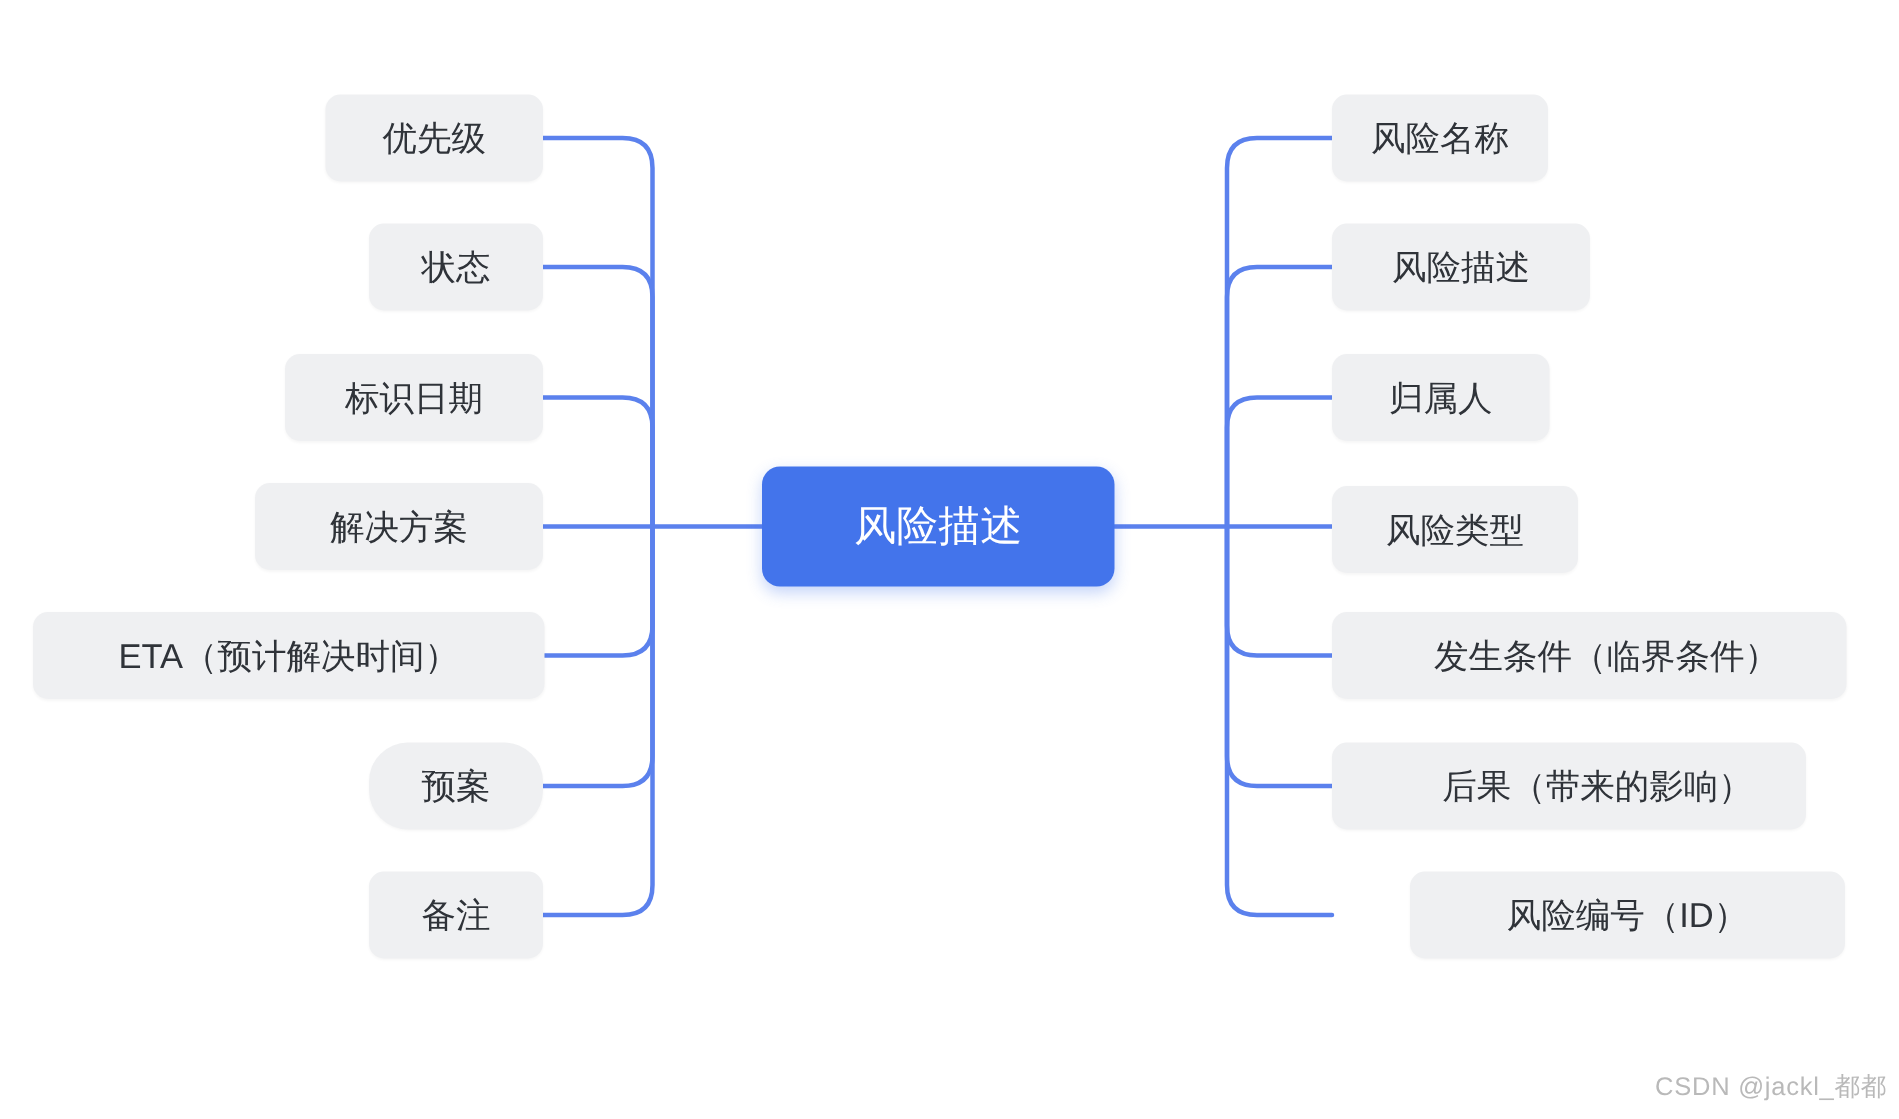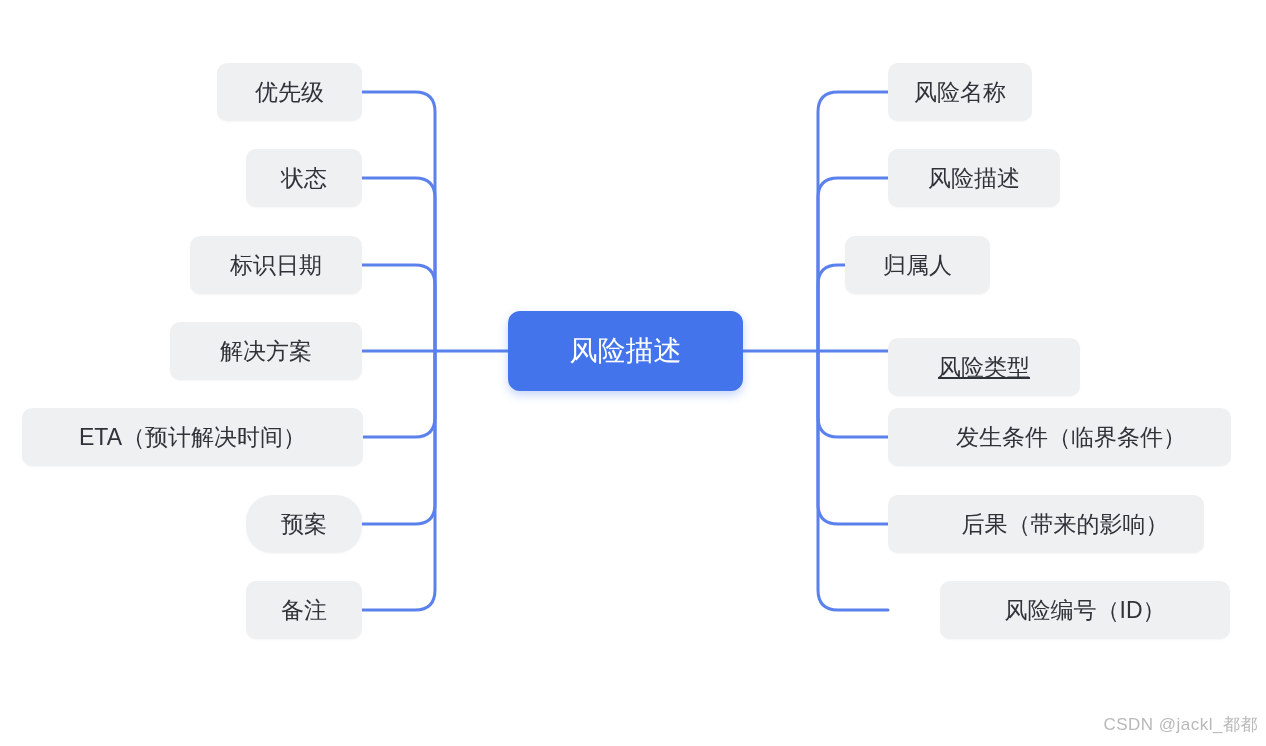--- a/index.html
+++ b/index.html
@@ -94,21 +94,21 @@
   <div class="node" style="right:904px; top:236px; width:172px;">标识日期</div>
   <div class="node" style="right:904px; top:322px; width:192px;">解决方案</div>
   <div class="node" style="right:903px; top:408px; width:341px;">ETA（预计解决时间）</div>
   <div class="node" style="right:904px; top:495px; width:116px;border-radius:26px;">预案</div>
   <div class="node" style="right:904px; top:581px; width:116px;">备注</div>
 
   <div class="node center" style="left:508px; top:311px; width:235px;">风险描述</div>
 
   <div class="node" style="left:888px; top:63px;  width:144px;">风险名称</div>
   <div class="node" style="left:888px; top:149px; width:172px;">风险描述</div>
-  <div class="node" style="left:845px; top:236px; width:145px;">归属人</div>
-  <div class="node" style="left:888px; top:338px; width:192px;text-decoration:underline;">风险类型</div>
+  <div class="node" style="left:888px; top:236px; width:145px;">归属人</div>
+  <div class="node" style="left:888px; top:324px; width:164px;">风险类型</div>
   <div class="node" style="left:888px; top:408px; width:343px;padding-left:23px;">发生条件（临界条件）</div>
   <div class="node" style="left:888px; top:495px; width:316px;padding-left:38px;">后果（带来的影响）</div>
   <div class="node" style="left:940px; top:581px; width:290px;">风险编号（ID）</div>
 
   <div class="watermark">CSDN @jackl_都都</div>
 
 </div>
 
 </body></html>

